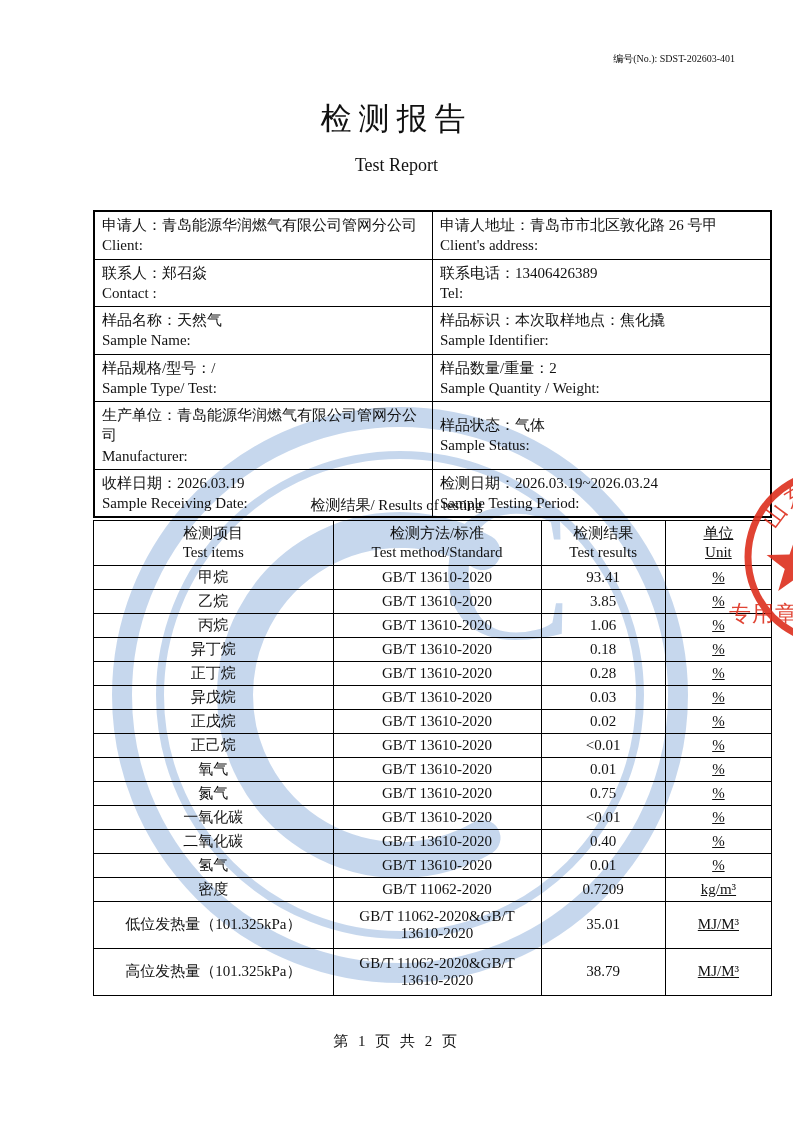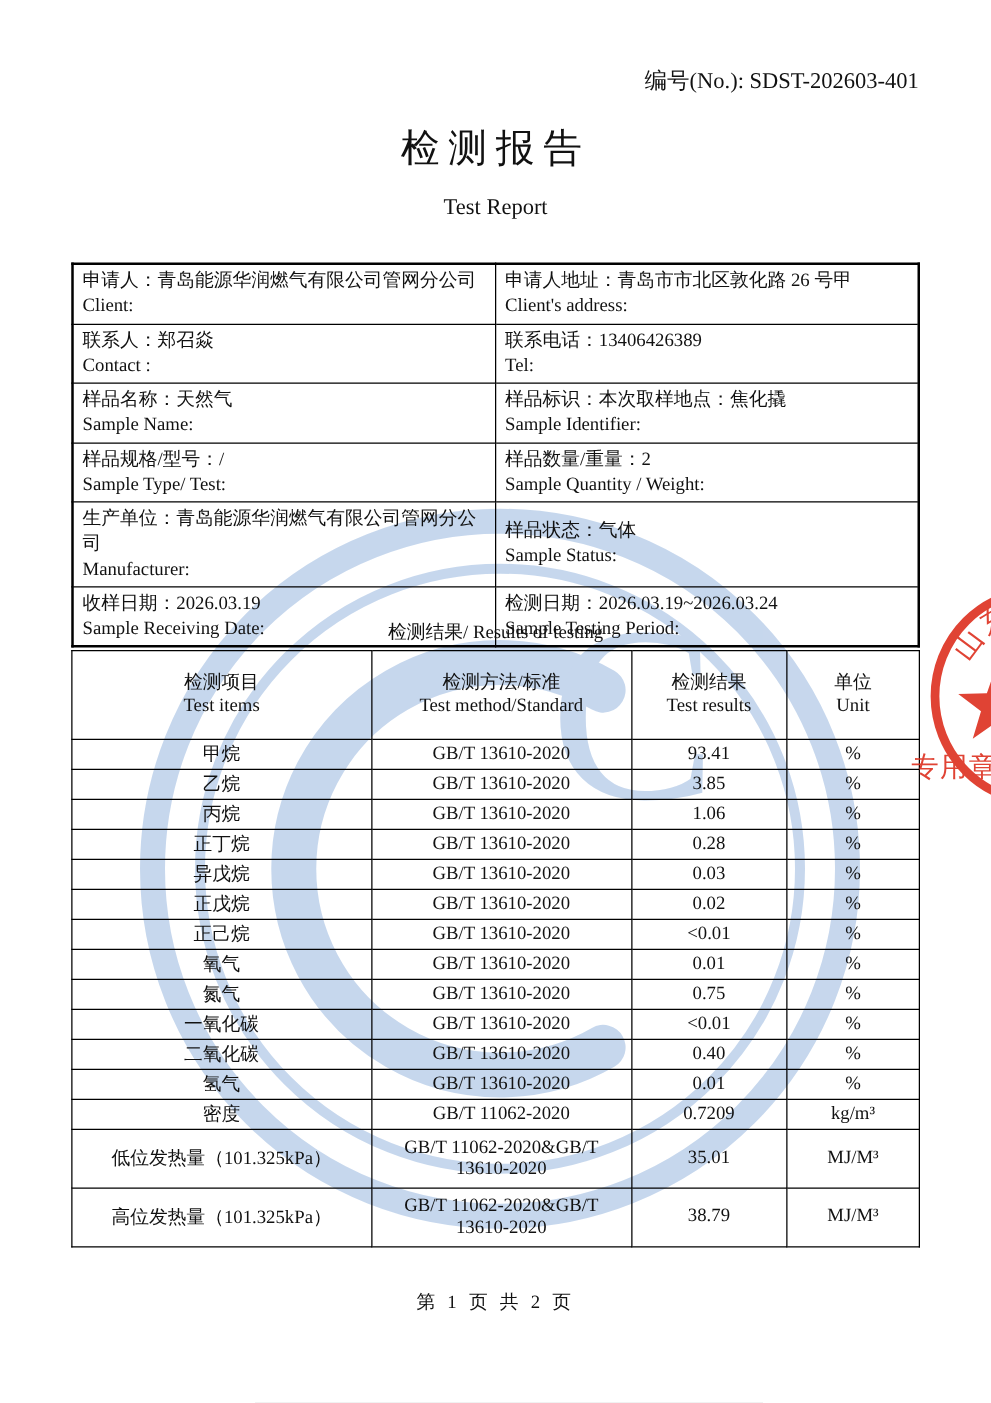--- a/index.html
+++ b/index.html
@@ -1,38 +1,38 @@
 <!DOCTYPE html>
 <html><head>
 <meta charset="utf-8">
 <style>
   html,body{margin:0;padding:0;background:#e8e8e8;}
   .page{
     position:relative;width:793px;height:1122px;margin:0 auto;background:#ffffff;
     overflow:hidden;font-family:"Liberation Serif","DejaVu Sans",serif;color:#111;
   }
-  .report-no{position:absolute;top:52px;right:58px;font-size:18px;z-index:1;}
+  .report-no{position:absolute;top:52px;right:58px;font-size:10px;z-index:1;}
   .title-cn{position:absolute;top:98px;left:0;width:100%;text-align:center;
     font-size:31px;font-weight:normal;letter-spacing:7px;z-index:1;}
   .title-en{position:absolute;top:155px;left:0;width:100%;text-align:center;
     font-size:18px;font-weight:normal;z-index:1;}
-  table{border-collapse:collapse;}
+  table{border-collapse:collapse;margin-left:36px;}
   .info-table{position:absolute;left:57px;top:210px;width:679px;z-index:1;border:2px solid #000;}
   .info-table td{border:1px solid #000;width:50%;padding:3px 7px;height:37px;vertical-align:middle;}
   .info-table .cn{font-size:15px;line-height:1.35;}
   .info-table .en{font-size:15px;line-height:1.35;}
   .section-title{position:absolute;top:496px;left:0;width:100%;text-align:center;font-size:15px;z-index:1;}
   .results-table{position:absolute;left:57px;top:520px;width:679px;text-align:center;z-index:1;border:1px solid #000;}
   .results-table th,.results-table td{border:1px solid #000;font-weight:normal;font-size:15px;padding:1px 4px;}
-  .results-table th{padding:16px 4px;line-height:1.25;}
+  .results-table th{padding:3px 4px;line-height:1.25;}
   .results-table td{height:21px;}
   .results-table .c-item{width:244px;}
   .results-table .c-method{width:209px;white-space:pre-line;}
   .results-table .c-result{width:123px;}
-  .results-table .c-unit{width:103px;}
+  .results-table .c-unit{width:103px;text-decoration:underline;}
   .results-table tr.tall td{height:44px;}
   .footer{position:absolute;top:1032px;left:0;width:100%;text-align:center;font-size:15px;
     letter-spacing:3px;z-index:1;}
   .watermark{position:absolute;left:95px;top:390px;width:610px;height:610px;z-index:0;opacity:.8;}
   .stamp{position:absolute;left:705px;top:458px;width:220px;height:240px;z-index:3;opacity:.9;}
 </style>
 </head>
 <body>
 
 <div class="page">
@@ -150,20 +150,26 @@
           <td class="c-result">3.85</td>
           <td class="c-unit">%</td>
         </tr>
         <tr>
           <td class="c-item">丙烷</td>
           <td class="c-method">GB/T 13610-2020</td>
           <td class="c-result">1.06</td>
           <td class="c-unit">%</td>
         </tr>
         <tr>
+          <td class="c-item">异丁烷</td>
+          <td class="c-method">GB/T 13610-2020</td>
+          <td class="c-result">0.18</td>
+          <td class="c-unit">%</td>
+        </tr>
+        <tr>
           <td class="c-item">正丁烷</td>
           <td class="c-method">GB/T 13610-2020</td>
           <td class="c-result">0.28</td>
           <td class="c-unit">%</td>
         </tr>
         <tr>
           <td class="c-item">异戊烷</td>
           <td class="c-method">GB/T 13610-2020</td>
           <td class="c-result">0.03</td>
           <td class="c-unit">%</td>

